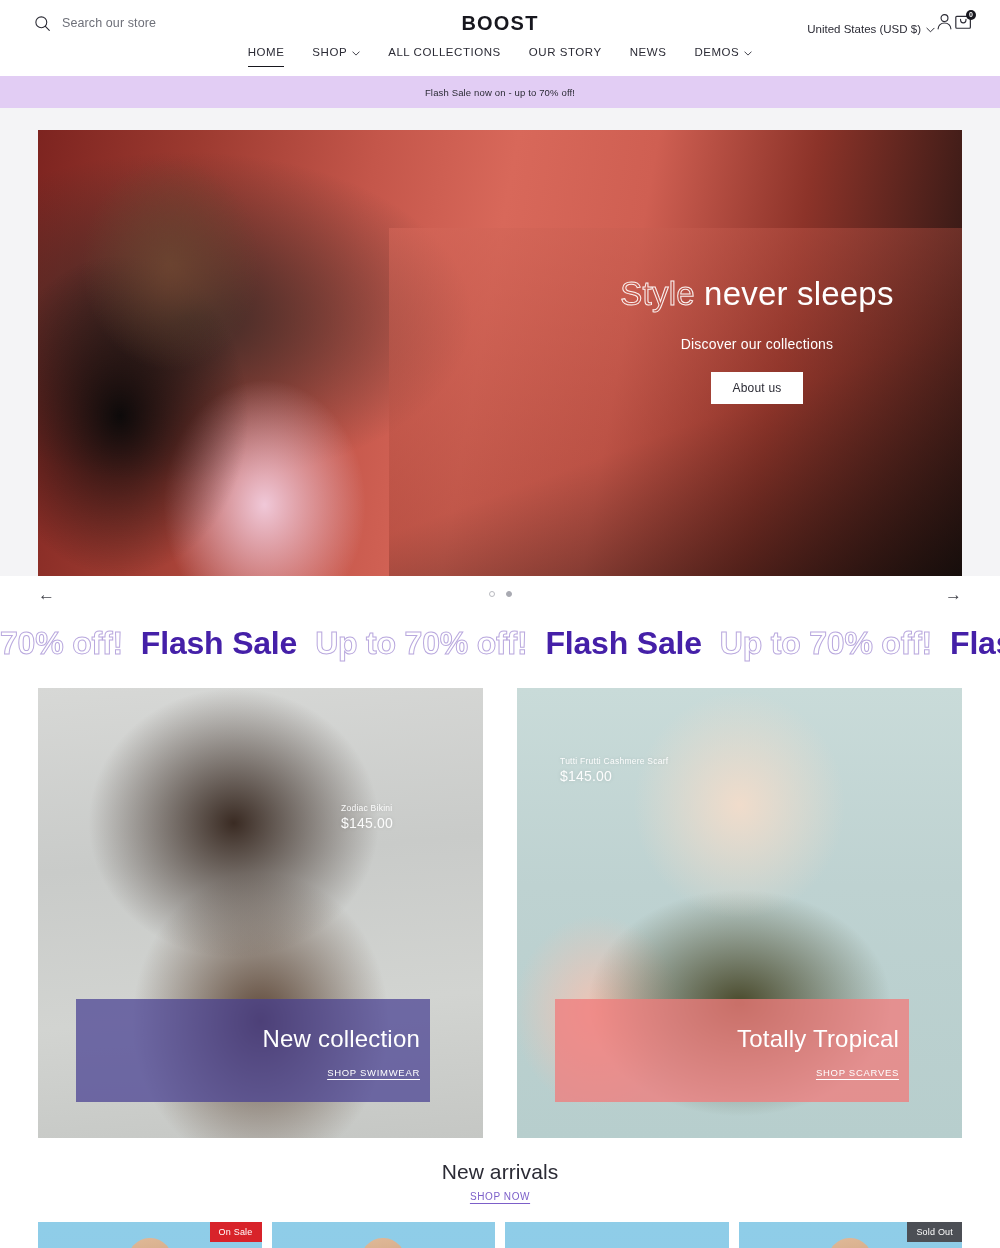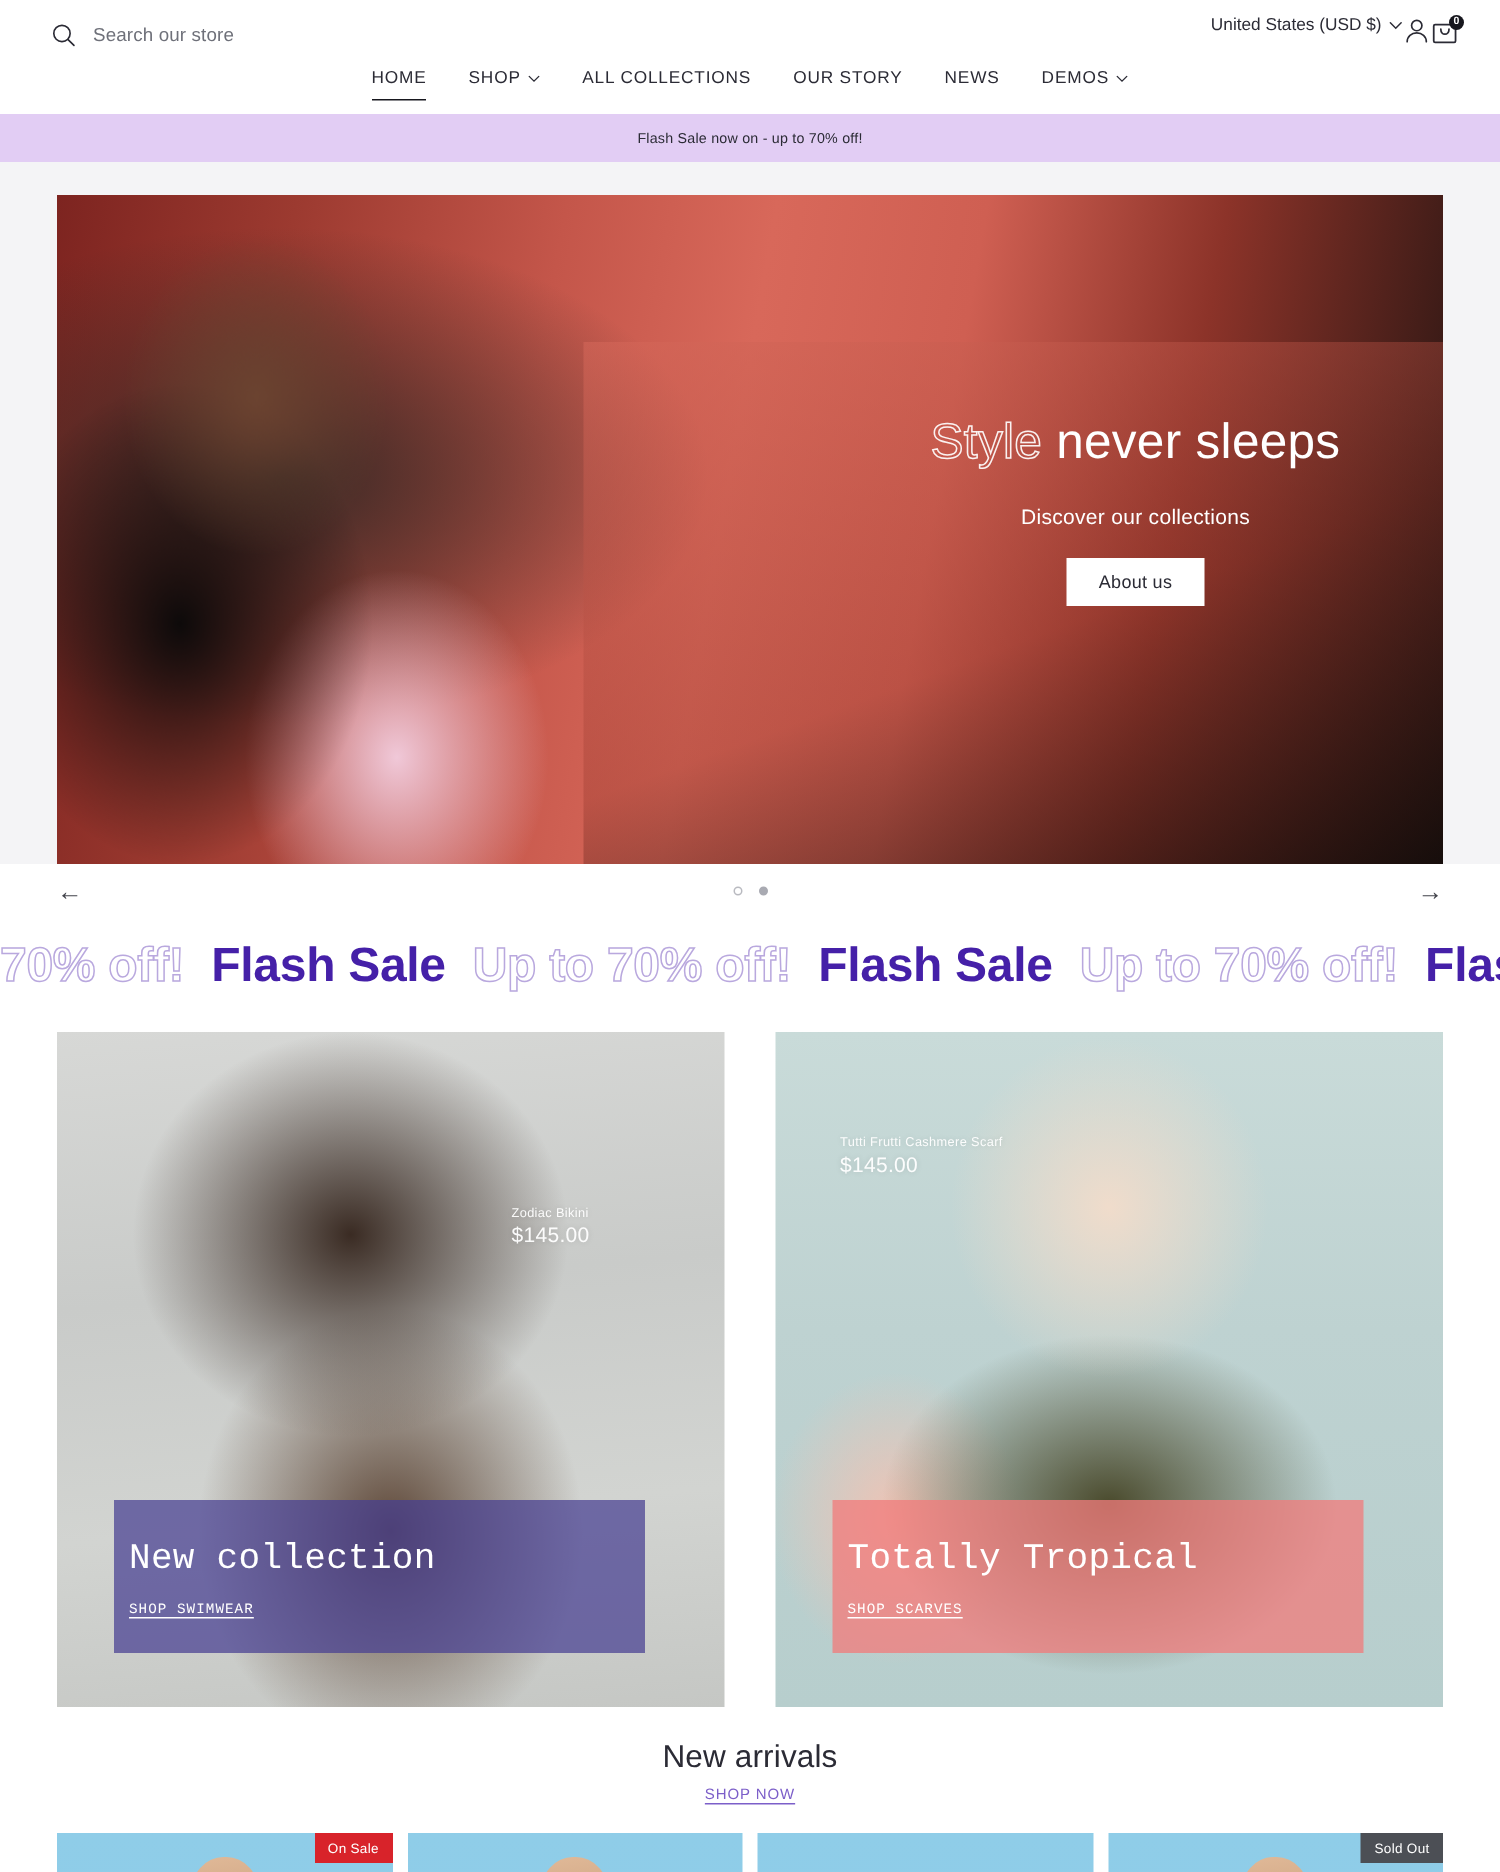--- a/index.html
+++ b/index.html
@@ -41,21 +41,21 @@
     text-align: center;
     font-size: 20px;
     font-weight: 700;
     letter-spacing: 1.2px;
     color: #17171e;
     pointer-events: none;
   }
   .topbar-right {
     margin-left: auto;
     display: flex;
-    align-items: flex-start;
+    align-items: flex-end;
   }
   .locale-select {
     display: flex;
     align-items: center;
     gap: 5px;
     font-size: 11.5px;
     color: #2b2b35;
     cursor: pointer;
   }
   .chev { display: inline-block; }
@@ -283,23 +283,22 @@
   .prod-tag .pname { font-size: 8.5px; letter-spacing: .25px; display: block; }
   .prod-tag .pprice { font-size: 14px; letter-spacing: .2px; display: block; margin-top: 2px; }
   .tag-a { left: 303px; top: 115px; }
   .tag-b { left: 43px; top: 68px; }
 
   .col-overlay {
     position: absolute;
     left: 38px; right: 53px;
     bottom: 36px;
     padding: 26px 10px 22px;
-    text-align: left;
+    text-align: right;
     z-index: 3;
-    font-family: Liberation Mono, monospace;
   }
   .col-overlay.purple { background: rgba(70,62,146,.72); }
   .col-overlay.pink   { background: rgba(240,124,124,.76); }
   .col-title {
     font-size: 24px;
     color: #ffffff;
     font-weight: 400;
     letter-spacing: .2px;
   }
   .col-link {
@@ -378,20 +377,21 @@
   <div class="search-group">
     <span class="search-icon">
       <svg width="17" height="17" viewBox="0 0 20 20" fill="none">
         <circle cx="8.6" cy="8.6" r="6.4" stroke="#2b2b35" stroke-width="1.3"></circle>
         <line x1="13.4" y1="13.4" x2="18" y2="18" stroke="#2b2b35" stroke-width="1.3" stroke-linecap="round"></line>
       </svg>
     </span>
     <span class="search-placeholder">Search our store</span>
   </div>
 
+  <div class="brand-logo">BOOST</div>
 
   <div class="topbar-right">
 
     <div class="locale-select">
       <span>United States (USD $)</span>
       <span class="chev">
         <svg width="9" height="6" viewBox="0 0 10 6" fill="none">
           <path d="M1 1l4 4 4-4" stroke="#2b2b35" stroke-width="1.1" stroke-linecap="round"></path>
         </svg>
       </span>

